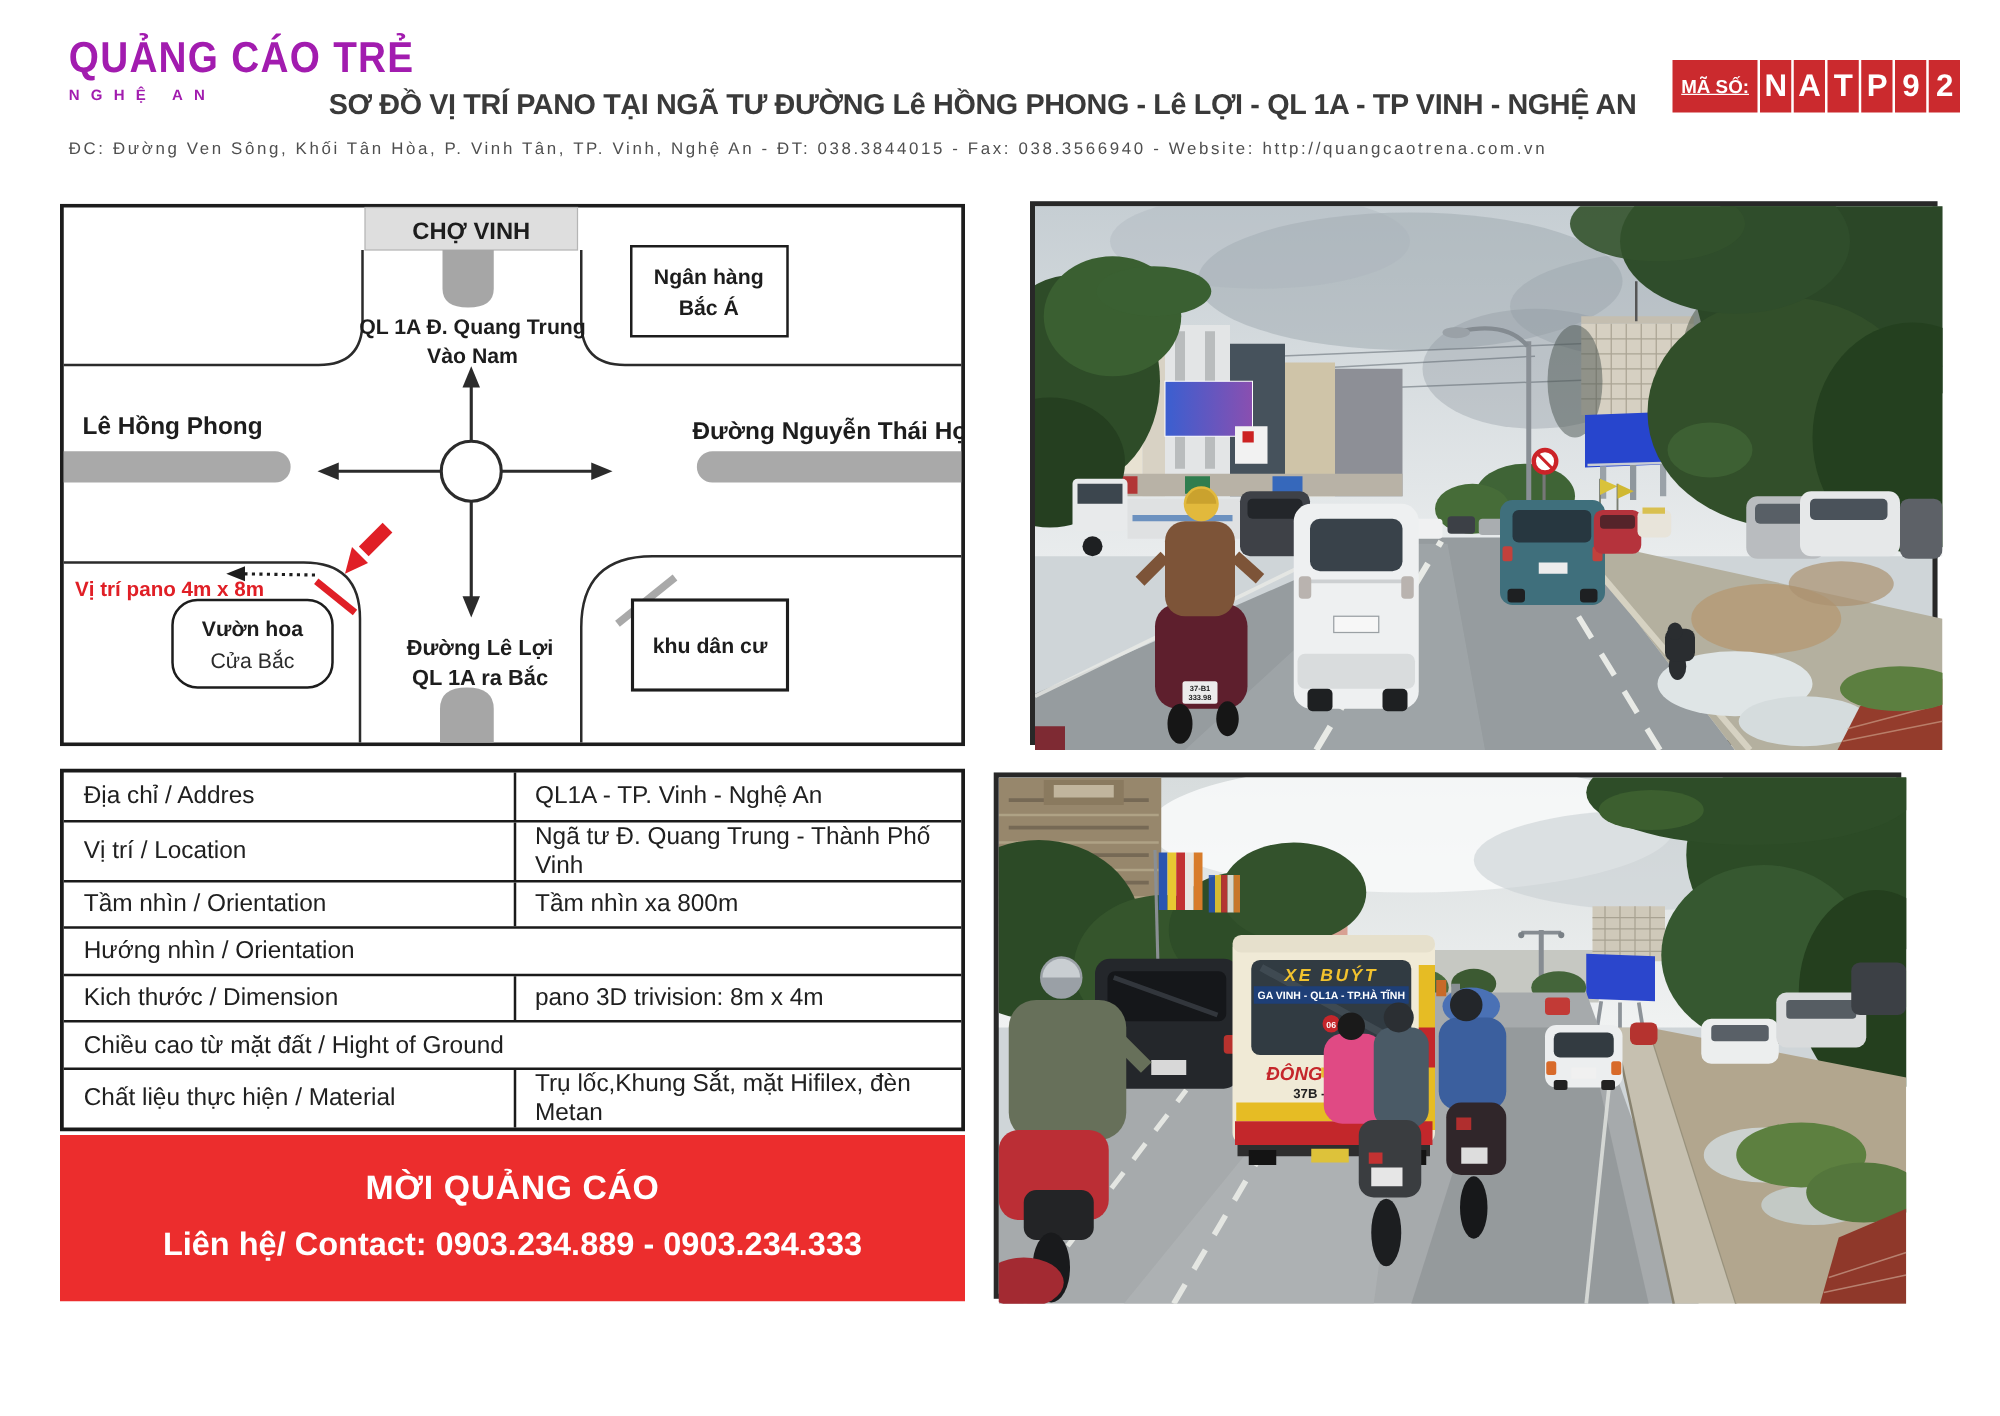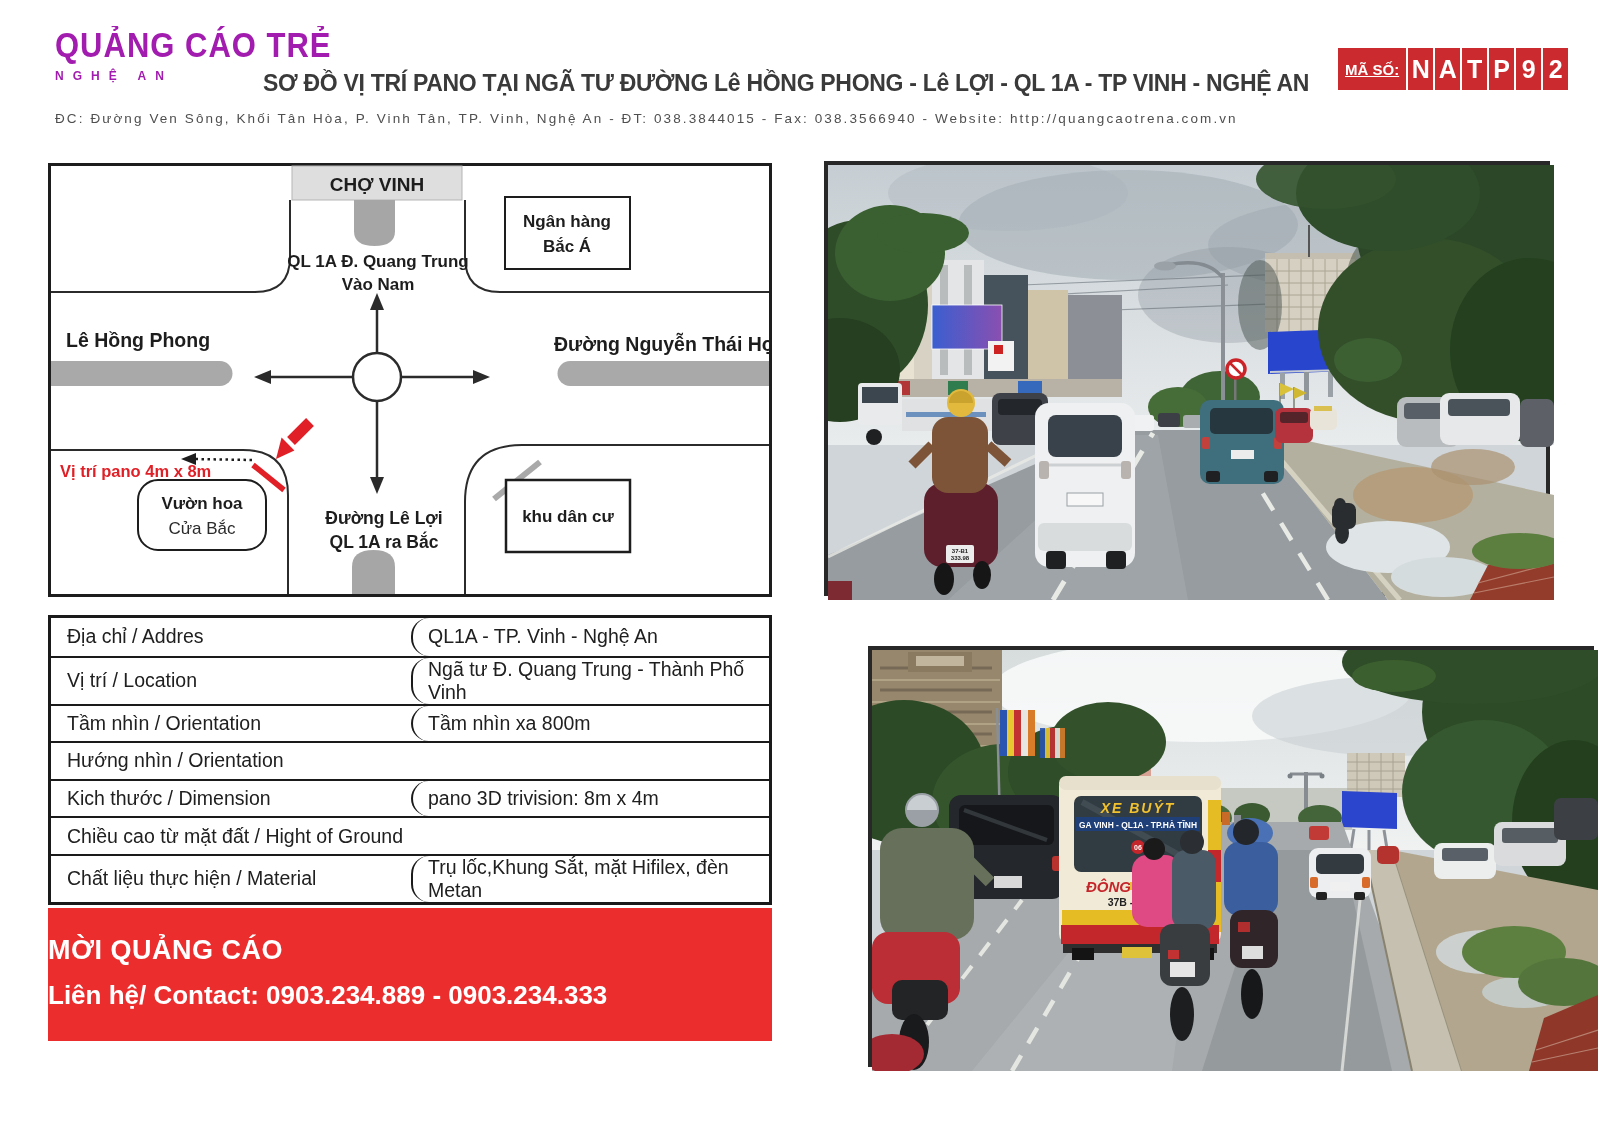--- a/index.html
+++ b/index.html
@@ -23,33 +23,33 @@
 
   
   .diagram{position:absolute;left:48px;top:163px;}
   .diagram text{font-family:"Liberation Sans",sans-serif;}
 
   
   .spec-table{position:absolute;left:48px;top:615px;width:724px;height:290px;
          border:3px solid #1a1a1a;display:grid;grid-template-rows:repeat(7,1fr);}
   .spec-row{display:grid;grid-template-columns:360px 1fr;border-top:2px solid #1a1a1a;}
   .spec-row:first-child{border-top:none;}
-  .spec-cell{display:flex;align-items:center;font-size:19.5px;color:#202020;padding-left:16px;border-radius:18px;}
+  .spec-cell{display:flex;align-items:center;font-size:19.5px;color:#202020;padding-left:16px;}
   .spec-cell.value{border-left:2px solid #1a1a1a;padding-left:15px;}
 
   
   .banner{position:absolute;left:48px;top:908px;width:724px;height:133px;background:#ec2d2d;
-         color:#ffffff;}
+         color:#ffffff;text-align:center;}
   .banner-line1{font-size:27px;font-weight:bold;margin-top:27px;letter-spacing:0.5px;}
   .banner-line2{font-size:26px;font-weight:bold;margin-top:14px;}
 
   
   .photo{position:absolute;margin:0;padding:0;border:4px solid #282828;background:#cfd5d8;}
   .photo.top{left:824px;top:161px;width:726px;height:435px;}
-  .photo.bottom{left:868px;top:618px;width:726px;height:421px;margin-top:28px;}
+  .photo.bottom{left:795px;top:618px;width:726px;height:421px;}
   .photo svg{display:block;}
 </style>
 </head>
 <body>
 
 <div class="page" data-name="page">
 
   <div class="logo" data-name="company-logo">
     <div class="logo1" data-name="logo-line1">QUẢNG CÁO TRẺ</div>
     <div class="logo2" data-name="logo-line2">NGHỆ AN</div>

